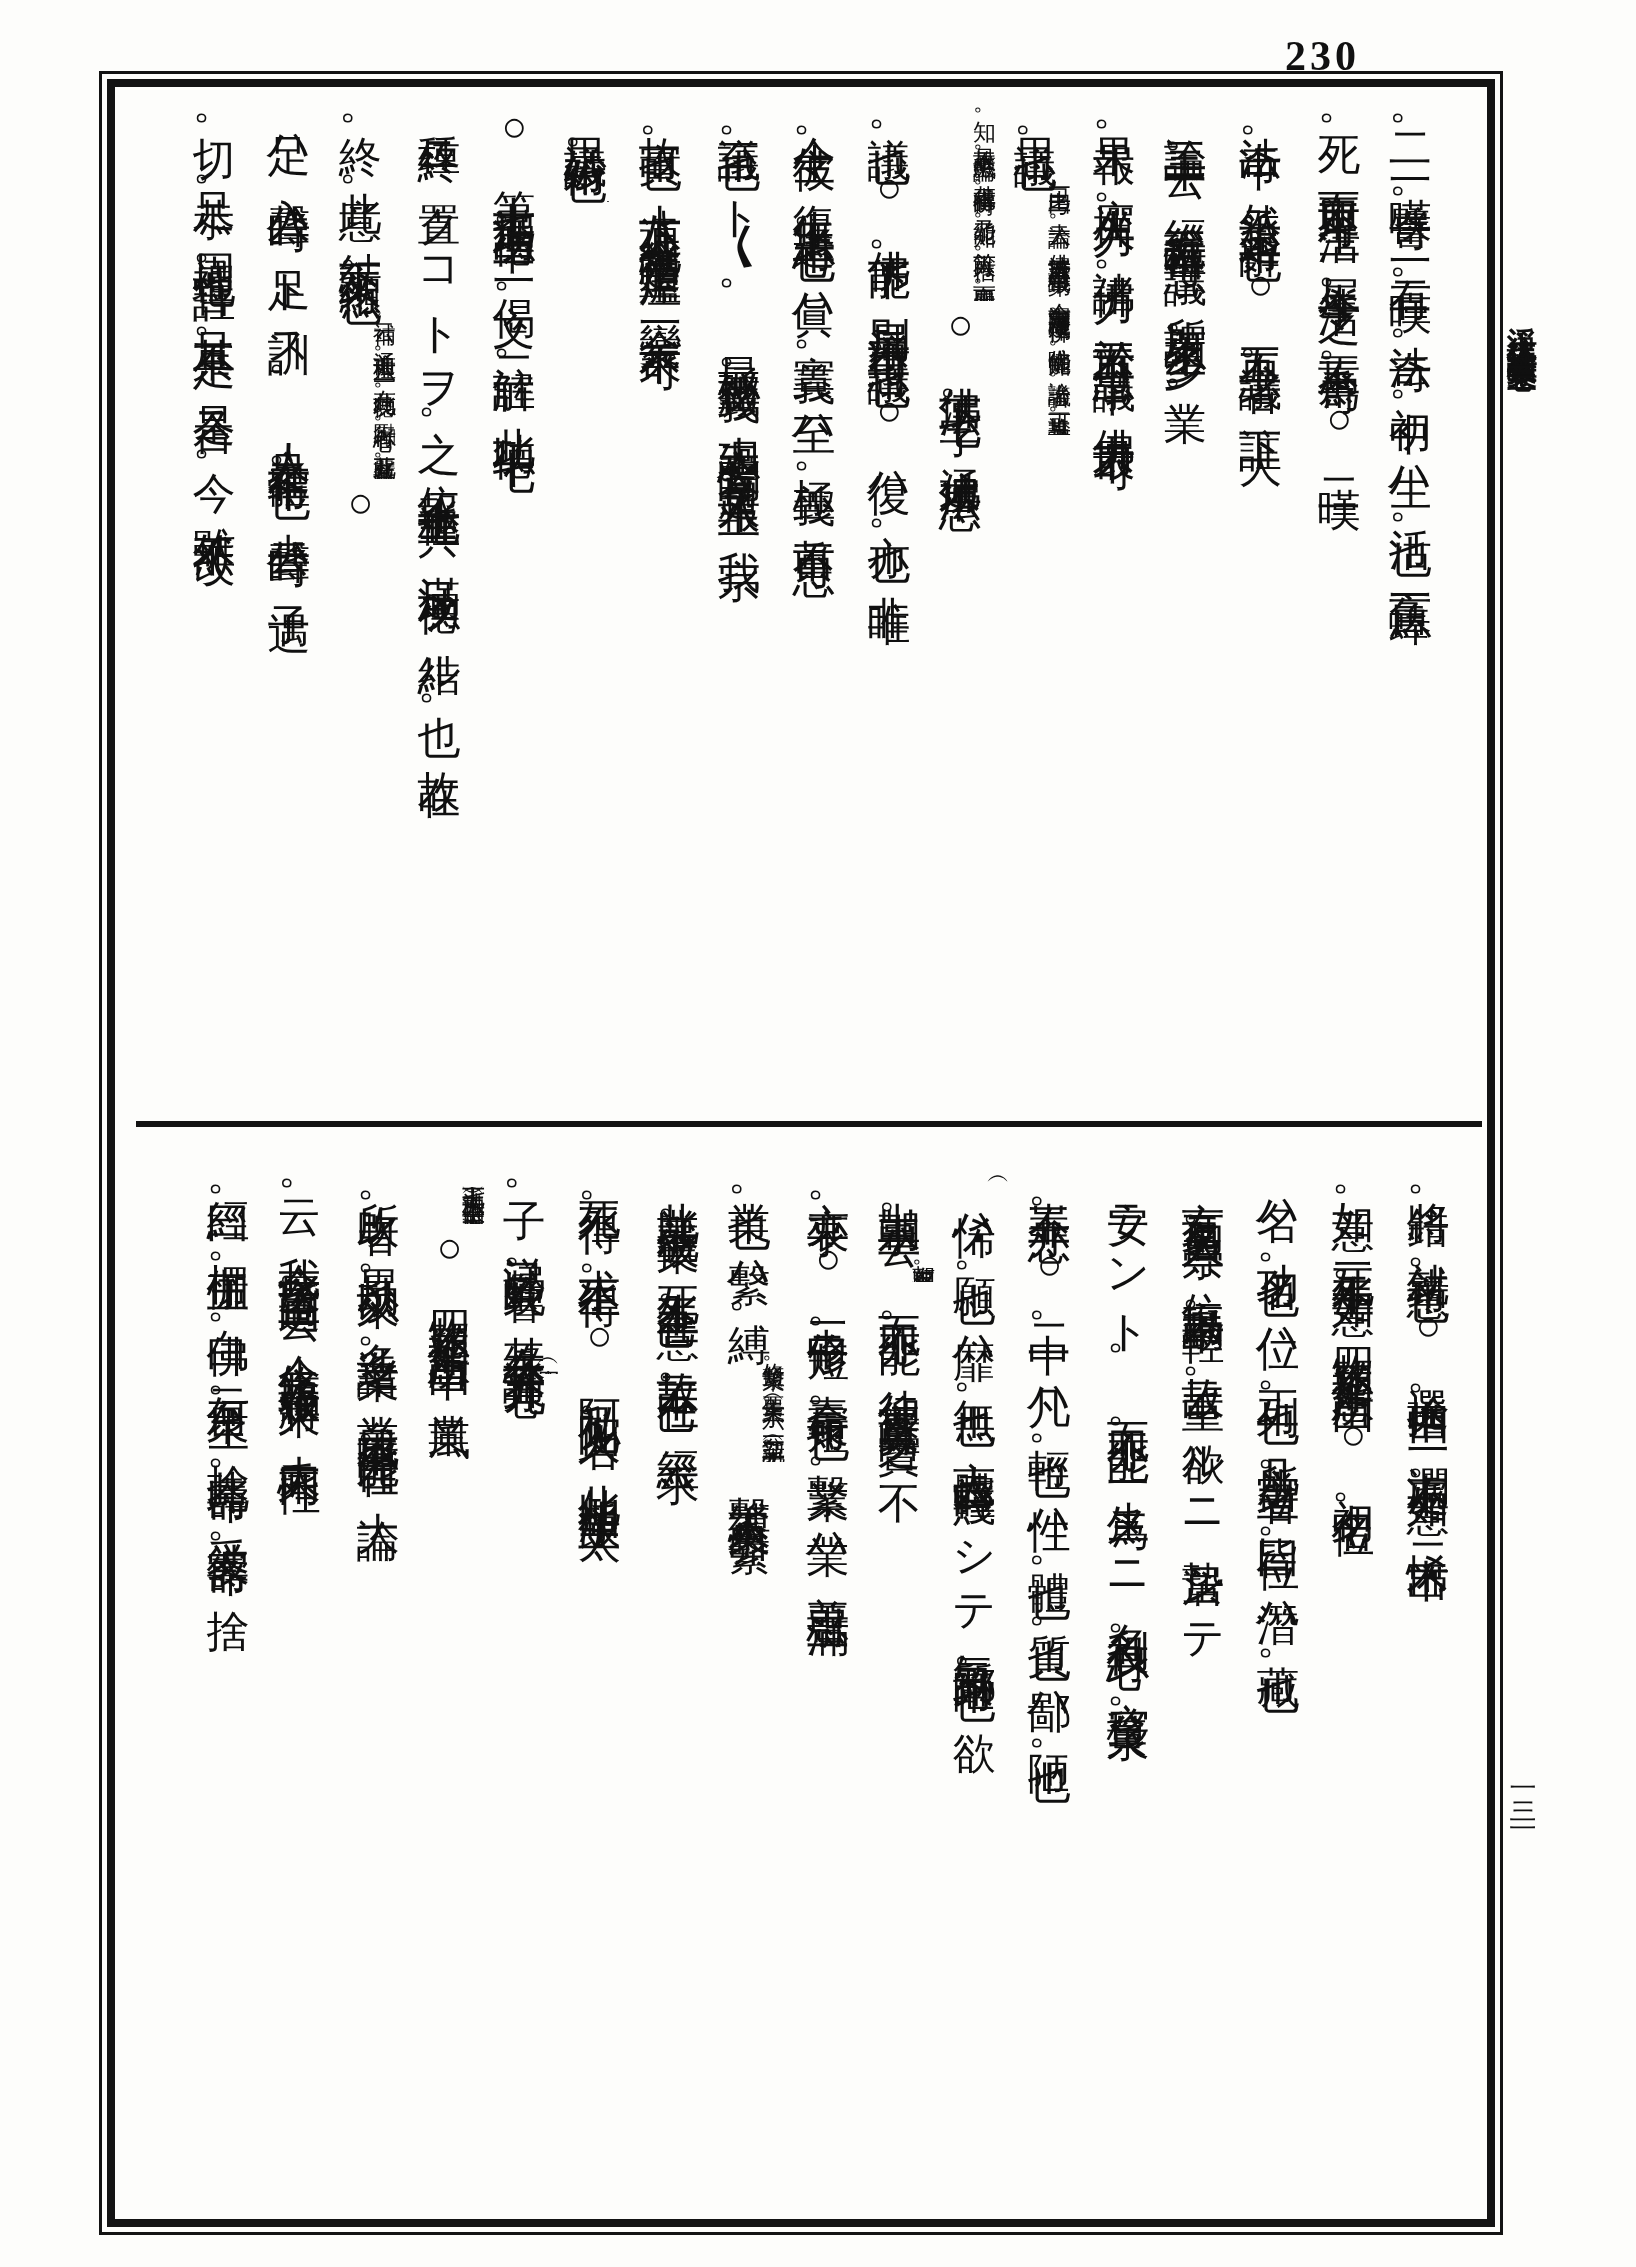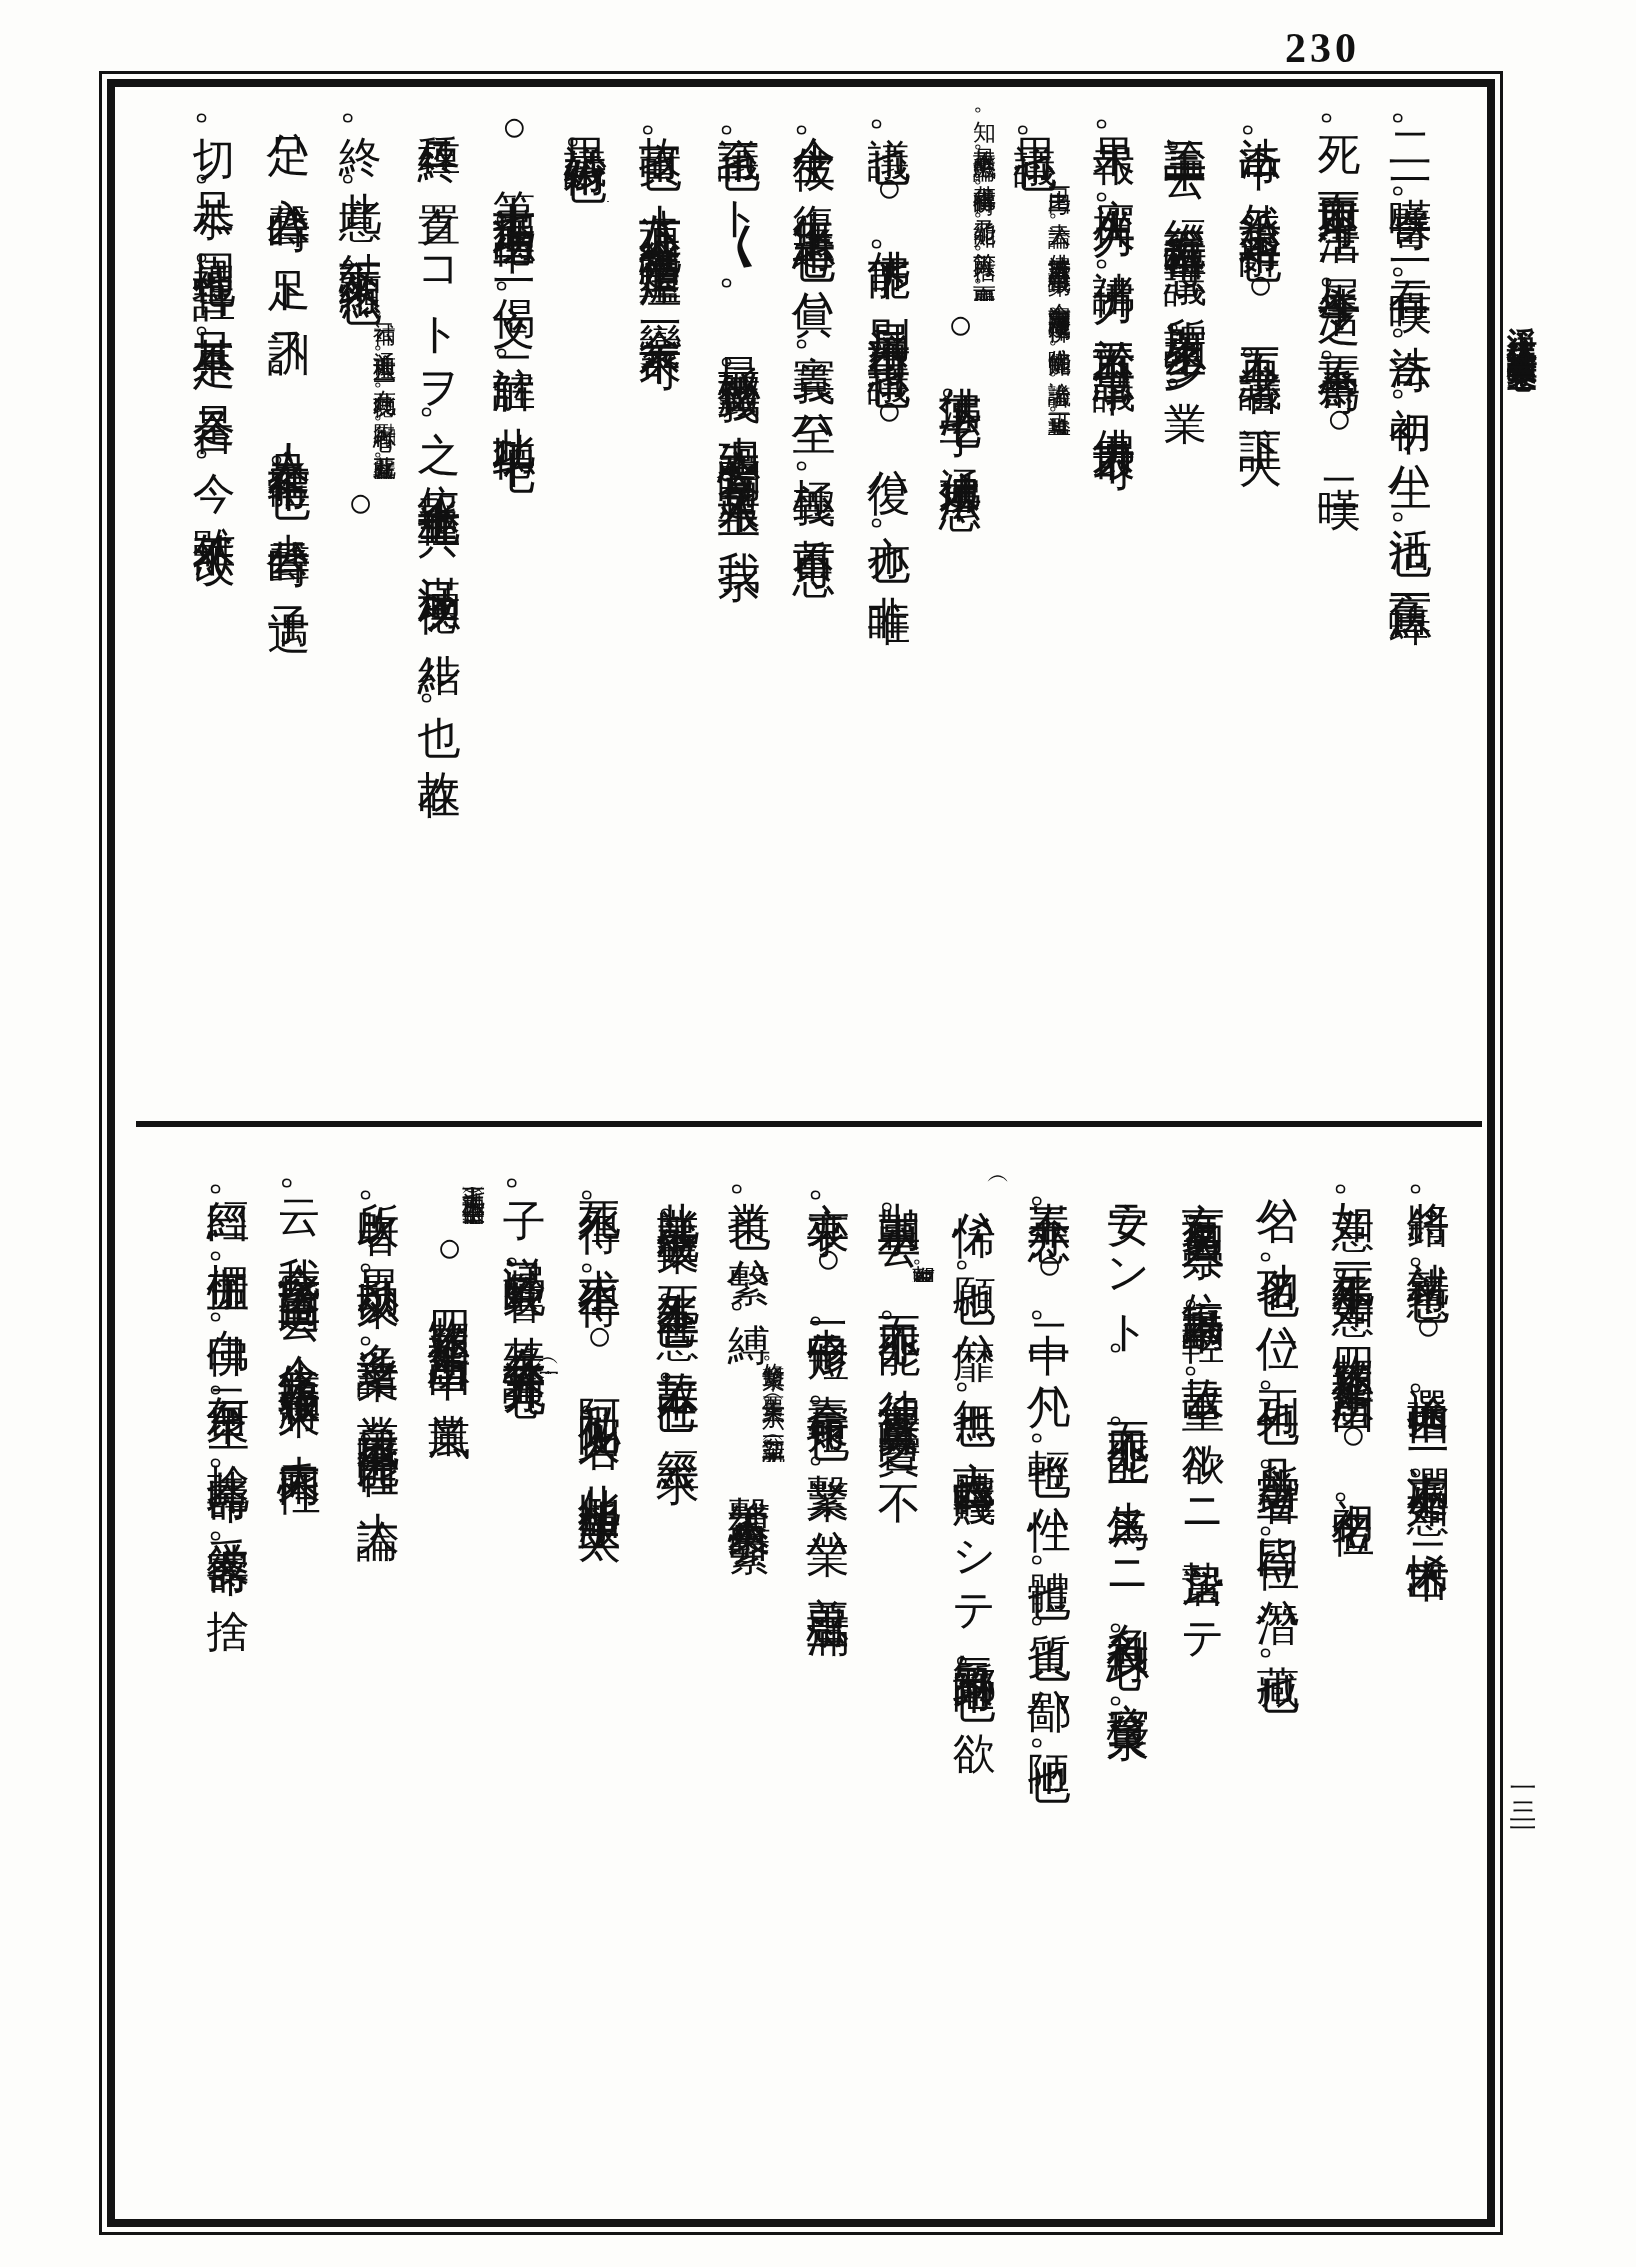--- a/index.html
+++ b/index.html
@@ -1,18 +1,18 @@
 <!DOCTYPE html>
 <html><head>
 <meta charset="utf-8">
 <style>
   html,body{margin:0;padding:0;background:#e8e8e4;}
   .page{position:relative;width:1637px;height:2267px;background:#fdfdfb;overflow:hidden;
         font-family:"Liberation Serif", serif;color:#101010;}
-  .pageno{position:absolute;left:1285px;top:24px;font-size:42px;font-weight:bold;
+  .pageno{position:absolute;left:1285px;top:32px;font-size:42px;font-weight:bold;
           letter-spacing:4px;color:#111;}
   .frame{position:absolute;left:99px;top:71px;width:1398px;height:2158px;
          border:3px solid #131313;}
   .frame-inner{position:absolute;inset:5px;border:8px solid #131313;}
   .divider{position:absolute;left:34px;top:1047px;width:1346px;height:6px;background:#131313;}
   .vtext{writing-mode:vertical-rl;text-orientation:upright;}
   .margin-title{position:absolute;left:1501px;top:303px;height:416px;font-size:30px;
                 letter-spacing:4px;font-weight:bold;}
   .folio{position:absolute;left:1505px;top:1774px;height:119px;font-size:27px;letter-spacing:8px;}
   .block{position:absolute;writing-mode:vertical-rl;text-orientation:upright;}

